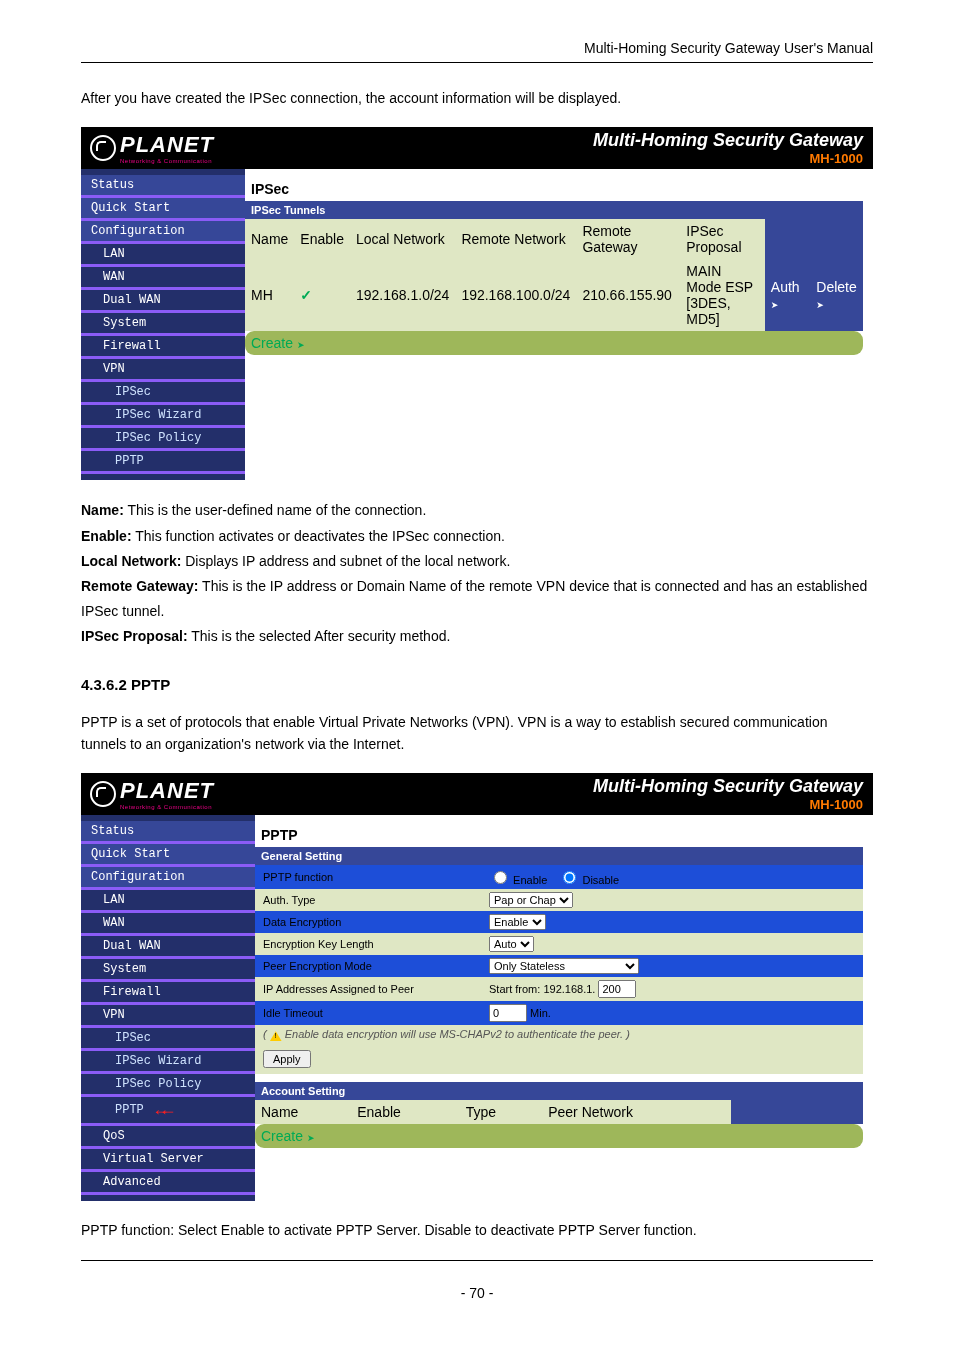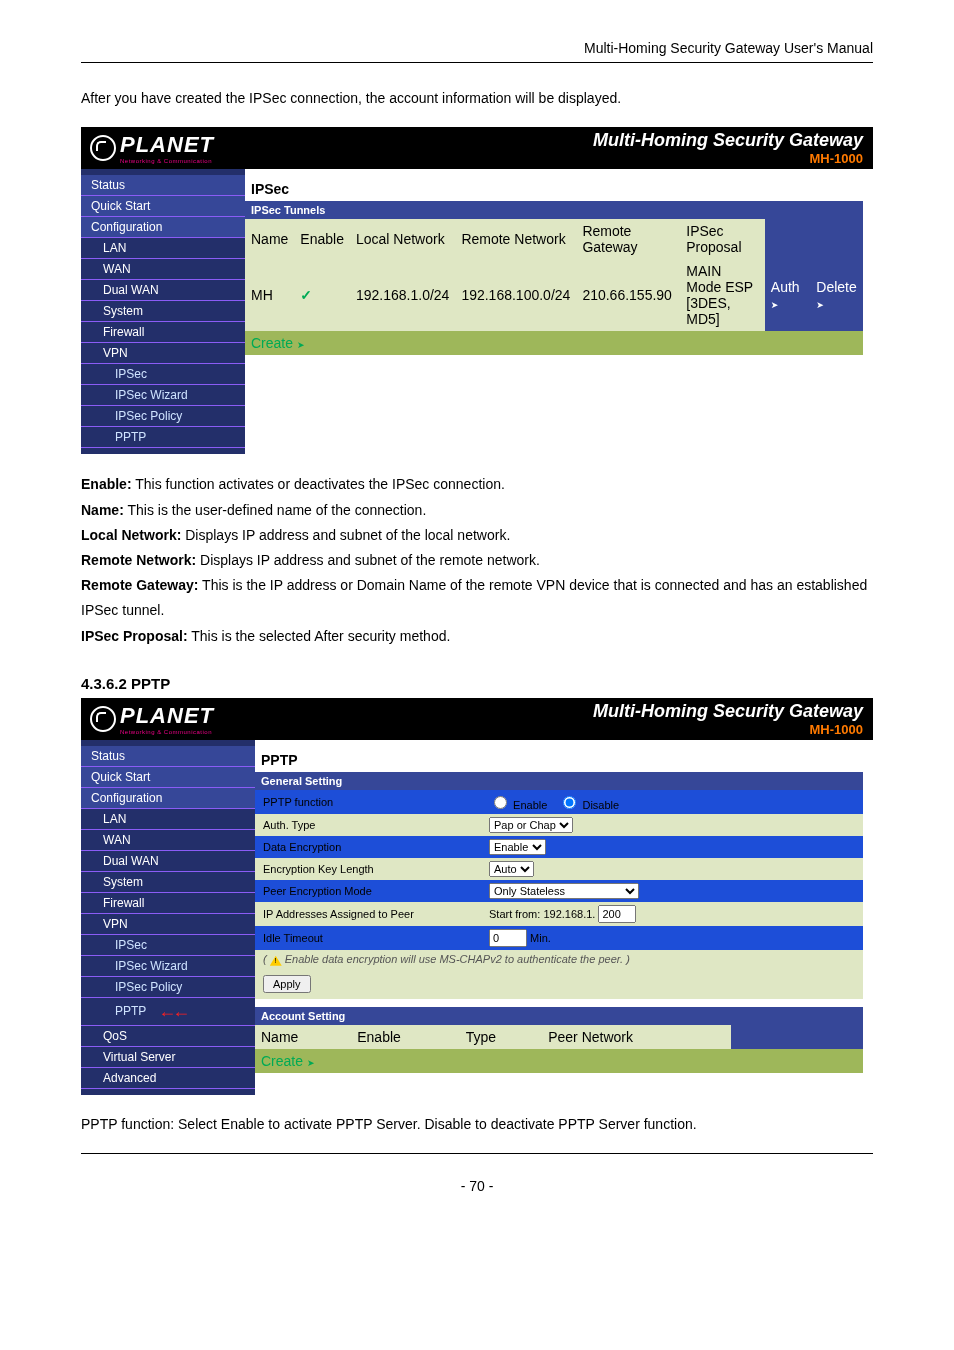--- a/index.html
+++ b/index.html
@@ -44,21 +44,21 @@
   .planet-logo .ball::after{
     content:""; position:absolute; left:4px; top:4px; width:8px;height:8px;
     border-top:2px solid #fff; border-left:2px solid #fff; border-radius:50% 0 0 0;
   }
   .planet-logo .txt { color:#fff; font-weight:900; font-style:italic; font-size:22px; letter-spacing:1px;}
   .planet-logo .sub { color:#e08; font-size:6px; display:block; font-style:normal; letter-spacing:0.5px;}
   .title-right { text-align:right; padding-right:10px;}
   .title-main { color:#fff; font-weight:bold; font-style:italic; font-size:18px; }
   .title-sub  { color:#ff7a00; font-weight:bold; font-size:13px; }
   .sidebar { width:160px; background:#232f6a; vertical-align:top; font-size:12px; padding:6px 0;}
-  .sidebar .item { color:#fff; padding:3px 10px; border-bottom:1px solid #8b5cf6; cursor:pointer; display:flex; align-items:center; gap:6px;}
+  .sidebar .item { color:#fff; padding:3px 10px; border-bottom:3px solid #8b5cf6; cursor:pointer; display:flex; align-items:center; gap:6px;font-family:Liberation Mono, monospace;}
   .sidebar .item.sub  { padding-left:22px; }
   .sidebar .item.sub2 { padding-left:34px; color:#cfe3ff; }
   .sidebar .item.head { background:#364798; }
   .content { vertical-align:top; background:#fff; padding:0; }
   .content-inner { padding:8px 10px 8px 0; }
   .sect-title { font-weight:bold; font-size:14px; padding:4px 6px; }
   .band { background:#364798; color:#fff; font-size:11px; font-weight:bold; padding:3px 6px;}
   .grid { width:100%; font-size:14px; border-collapse:collapse;}
   .grid th { background:#dfe7c4; font-weight:normal; color:#000; text-align:left; padding:4px 6px;}
   .grid td { background:#dfe7c4; padding:4px 6px; }
@@ -78,21 +78,21 @@
   input[type=text]{ width:30px; }
   .radio-lbl{ margin-right:8px;}
   .apply-row td{ background:#dfe7c4; padding:6px 8px;}
   button.apply { font-size:11px; padding:1px 8px; }
   .defs { line-height:1.8; margin-top:18px;}
   .defs .k { font-weight:bold; }
   .section-num { font-weight:bold; font-size:15px; margin:26px 0 6px;}
   .arrows { color:#ff2020; font-weight:900; font-size:18px; margin-left:6px; letter-spacing:-4px;}
   .action-cell { color:#fff; display:flex; justify-content:space-between; gap:14px;}
   .action-btn { color:#fff; }
-  .create-row td{ background:#9eb75a; }
+  .create-row td{ background:#9eb75a;border-radius:9px; }
   .create-link{ color:#0a5; }
   .check { color:#0a5; font-weight:bold; }
   .footer-num{ text-align:center; margin-top:18px;}
 </style>
 </head>
 <body>
 
 <div class="page">
   <div class="header-row">Multi-Homing Security Gateway User's Manual</div>
   <div class="header-underline"></div>
@@ -174,29 +174,29 @@
             </tr>
           </tbody>
               </table>
         </div>
       </td>
     </tr>
   </tbody>
     </table>
 
   <div class="defs">
+    <div><span class="k">Name:</span><span> This is the user-defined name of the connection.</span></div>
     <div><span class="k">Enable:</span><span> This function activates or deactivates the IPSec connection.</span></div>
-    <div><span class="k">Name:</span><span> This is the user-defined name of the connection.</span></div>
     <div><span class="k">Local Network:</span><span> Displays IP address and subnet of the local network.</span></div>
-    <div><span class="k">Remote Network:</span><span> Displays IP address and subnet of the remote network.</span></div>
     <div><span class="k">Remote Gateway:</span><span> This is the IP address or Domain Name of the remote VPN device that is connected and has an established IPSec tunnel.</span></div>
     <div><span class="k">IPSec Proposal:</span><span> This is the selected After security method.</span></div>
   </div>
 
   <div class="section-num">4.3.6.2 PPTP</div>
+  <div class="para">PPTP is a set of protocols that enable Virtual Private Networks (VPN). VPN is a way to establish secured communication tunnels to an organization's network via the Internet.</div>
 
   <table class="app-frame">
     <tbody>
         <tr class="app-top">
       <td style="width:172px;">
         <div class="planet-logo">
           <span class="ball"></span>
           <span>
             <span class="txt">PLANET</span>
             <span class="sub">Networking &amp; Communication</span>

